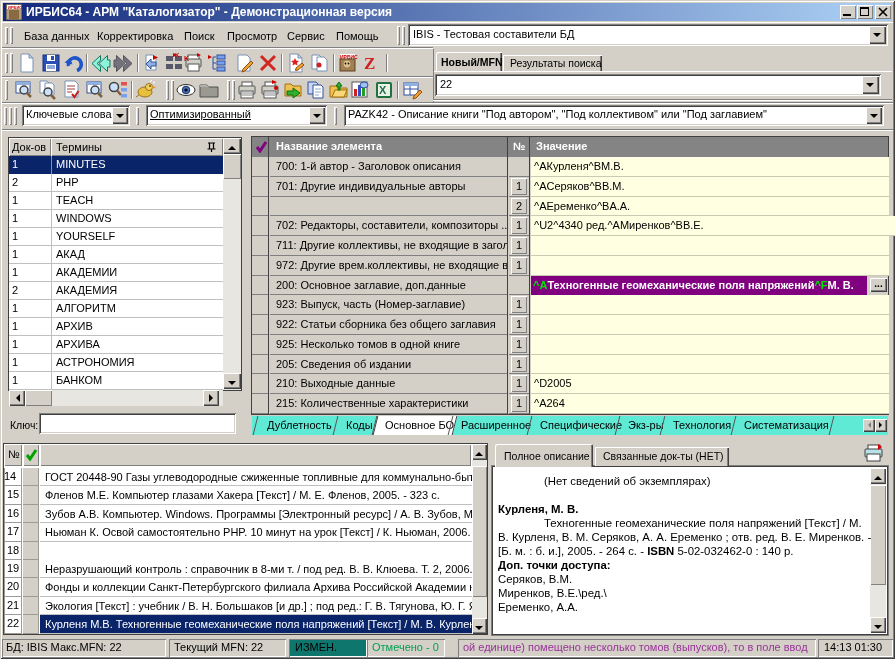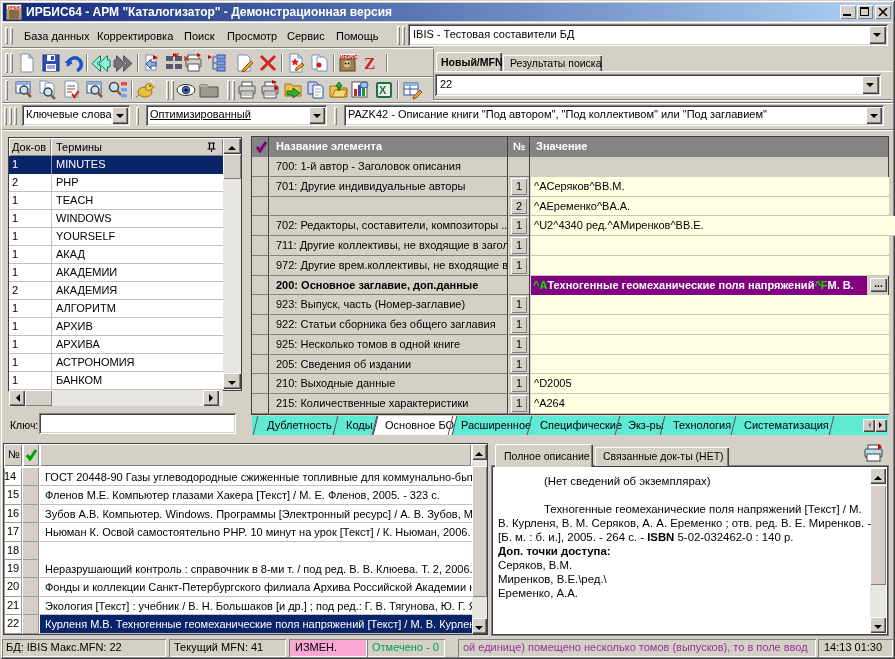--- a/index.html
+++ b/index.html
@@ -405,20 +405,23 @@
     <div style="position:absolute;left:16px;top:0;width:1px;height:20px;background:#404040;"></div>
     <div style="position:absolute;left:255px;top:0;width:1px;height:20px;background:#404040;"></div>
     <div style="position:absolute;left:277px;top:0;width:1px;height:20px;background:#404040;"></div>
   </div>
 <div class="abs" style="left:252px;top:157px;width:636px;height:20px;">
     <div style="position:absolute;left:0;top:0;width:17px;height:20px;background:#d4d0c8;border-right:1px solid #404040;box-shadow:inset 0 -1px 0 #808080;"></div>
     <div style="position:absolute;left:18px;top:0;width:238px;height:20px;background:#d4d0c8;border-right:1px solid #404040;box-shadow:inset 0 -1px 0 #808080;overflow:hidden;">
       <span style="position:absolute;left:6px;top:3px;white-space:nowrap;">700: 1-й автор - Заголовок описания</span>
     </div>
     <div style="position:absolute;left:257px;top:0;width:21px;height:20px;background:#d4d0c8;border-right:1px solid #404040;box-shadow:inset 0 -1px 0 #808080;"></div>
+    <div style="position:absolute;left:279px;top:0;width:358px;height:20px;background:#ffffe1;box-shadow:inset 0 -1px 0 #c9c9b4;overflow:hidden;">
+      <span style="position:absolute;left:3px;top:3px;white-space:nowrap;">^AКурленя^BМ.В.</span>
+    </div>
   </div>
 <div class="abs" style="left:252px;top:177px;width:636px;height:20px;">
     <div style="position:absolute;left:0;top:0;width:17px;height:20px;background:#d4d0c8;border-right:1px solid #404040;box-shadow:inset 0 -1px 0 #808080;"></div>
     <div style="position:absolute;left:18px;top:0;width:238px;height:20px;background:#d4d0c8;border-right:1px solid #404040;box-shadow:inset 0 -1px 0 #808080;overflow:hidden;">
       <span style="position:absolute;left:6px;top:3px;white-space:nowrap;">701: Другие индивидуальные авторы</span>
     </div>
     <div style="position:absolute;left:257px;top:0;width:21px;height:20px;background:#d4d0c8;border-right:1px solid #404040;box-shadow:inset 0 -1px 0 #808080;">
       <div style="position:absolute;left:2px;top:1px;right:2px;bottom:2px;background:#d4d0c8;box-shadow:inset 1px 1px 0 #fff, inset -1px -1px 0 #808080;text-align:center;padding-top:2px;">1</div>
     </div>
     <div style="position:absolute;left:279px;top:0;width:358px;height:20px;background:#ffffe1;box-shadow:inset 0 -1px 0 #c9c9b4;overflow:hidden;">
@@ -468,21 +471,21 @@
     </div>
     <div style="position:absolute;left:257px;top:0;width:21px;height:20px;background:#d4d0c8;border-right:1px solid #404040;box-shadow:inset 0 -1px 0 #808080;">
       <div style="position:absolute;left:2px;top:1px;right:2px;bottom:2px;background:#d4d0c8;box-shadow:inset 1px 1px 0 #fff, inset -1px -1px 0 #808080;text-align:center;padding-top:2px;">1</div>
     </div>
     <div style="position:absolute;left:279px;top:0;width:358px;height:20px;background:#ffffe1;box-shadow:inset 0 -1px 0 #c9c9b4;overflow:hidden;">
       <span style="position:absolute;left:3px;top:3px;white-space:nowrap;"></span>
     </div>
   </div>
 <div class="abs" style="left:252px;top:276px;width:636px;height:19px;">
     <div style="position:absolute;left:0;top:0;width:17px;height:19px;background:#d4d0c8;border-right:1px solid #404040;box-shadow:inset 0 -1px 0 #808080;"></div>
-    <div style="position:absolute;left:18px;top:0;width:238px;height:19px;background:#d4d0c8;border-right:1px solid #404040;box-shadow:inset 0 -1px 0 #808080;font-weight:bold;overflow:hidden;">
+    <div style="position:absolute;left:18px;top:0;width:238px;height:19px;background:#d4d0c8;border-right:1px solid #404040;box-shadow:inset 0 -1px 0 #808080;font-weight:normal;overflow:hidden;">
       <span style="position:absolute;left:6px;top:3px;white-space:nowrap;">200: Основное заглавие, доп.данные</span>
     </div>
     <div style="position:absolute;left:257px;top:0;width:21px;height:19px;background:#d4d0c8;border-right:1px solid #404040;box-shadow:inset 0 -1px 0 #808080;"></div>
     <div style="position:absolute;left:279px;top:0;width:357px;height:19px;background:#d4d0c8;">
       <div style="position:absolute;left:0;top:0;width:336px;height:19px;background:#800080;color:#fff;font-weight:bold;">
         <span style="position:absolute;left:2px;top:3px;white-space:nowrap;"><span style="color:#00e400;">^A</span>Техногенные геомеханические поля напряжений<span style="color:#00e400;">^F</span>М. В.</span>
       </div>
       <div style="position:absolute;left:339px;top:2px;width:17px;height:14px;background:#d4d0c8;box-shadow:inset 1px 1px 0 #fff, inset -1px -1px 0 #404040, inset -2px -2px 0 #808080;color:#000;font-weight:bold;text-align:center;font-size:10px;">...</div>
     </div>
   </div>
@@ -702,36 +705,37 @@
 <div class="arrbtn" style="left:870px;top:468px;width:16px;height:16px;">
     <div class="arr" style="left:4px;top:4px;border-bottom-color:#000;"></div>
   </div>
 <div class="arrbtn" style="left:870px;top:617px;width:16px;height:16px;">
     <div class="arr" style="left:4px;top:8px;border-top-color:#000;"></div>
   </div>
 <div class="abs raised1" style="left:870px;top:485px;width:16px;height:100px;background:#d4d0c8;"></div>
 <div class="abs" style="left:498px;top:474px;width:373px;font-size:11.4px;line-height:14px;overflow:hidden;white-space:nowrap;">
 <div style="text-indent:46px;">(Нет сведений об экземплярах)</div>
 <div style="height:14px;"></div>
+<div style="font-weight:bold;">Курленя, М. В.</div>
 <div style="text-indent:46px;">Техногенные геомеханические поля напряжений [Текст] / М.</div>
 <div>В. Курленя, В. М. Серяков, А. А. Еременко ; отв. ред. В. Е. Миренков. -</div>
 <div>[Б. м. : б. и.], 2005. - 264 с. - <b>ISBN</b> 5-02-032462-0 : 140 р.</div>
 <div style="font-weight:bold;">Доп. точки доступа:</div>
 <div>Серяков, В.М.</div>
 <div>Миренков, В.Е.\ред.\</div>
 <div>Еременко, А.А.</div>
 </div>
 
 <div class="abs sunk1" style="left:2px;top:639px;width:164px;height:18px;background:#d4d0c8;overflow:hidden;">
     <span style="position:absolute;left:4px;top:2px;">БД: IBIS Макс.MFN: 22</span>
   </div>
 <div class="abs sunk1" style="left:169px;top:639px;width:117px;height:18px;background:#d4d0c8;overflow:hidden;">
-    <span style="position:absolute;left:5px;top:2px;">Текущий MFN: 41</span>
-  </div>
-<div class="abs sunk1" style="left:289px;top:639px;width:78px;height:18px;background:#f9a8d4;overflow:hidden;">
+    <span style="position:absolute;left:5px;top:2px;">Текущий MFN: 22</span>
+  </div>
+<div class="abs sunk1" style="left:289px;top:639px;width:78px;height:18px;background:#0f766e;overflow:hidden;">
     <span style="position:absolute;left:6px;top:2px;">ИЗМЕН.</span>
   </div>
 <div class="abs sunk1" style="left:367px;top:639px;width:78px;height:18px;background:#d4d0c8;overflow:hidden;">
     <span style="position:absolute;left:5px;top:2px;color:#00a050;">Отмечено - 0</span>
   </div>
 <div class="abs sunk1" style="left:458px;top:639px;width:358px;height:18px;background:#d4d0c8;overflow:hidden;">
     <span style="position:absolute;left:5px;top:2px;color:#993399;white-space:nowrap;">ой единице) помещено несколько томов (выпусков), то в поле ввод</span>
   </div>
 <div class="abs sunk1" style="left:818px;top:639px;width:75px;height:18px;background:#d4d0c8;overflow:hidden;">
     <span style="position:absolute;left:6px;top:2px;">14:13  01:30</span>

